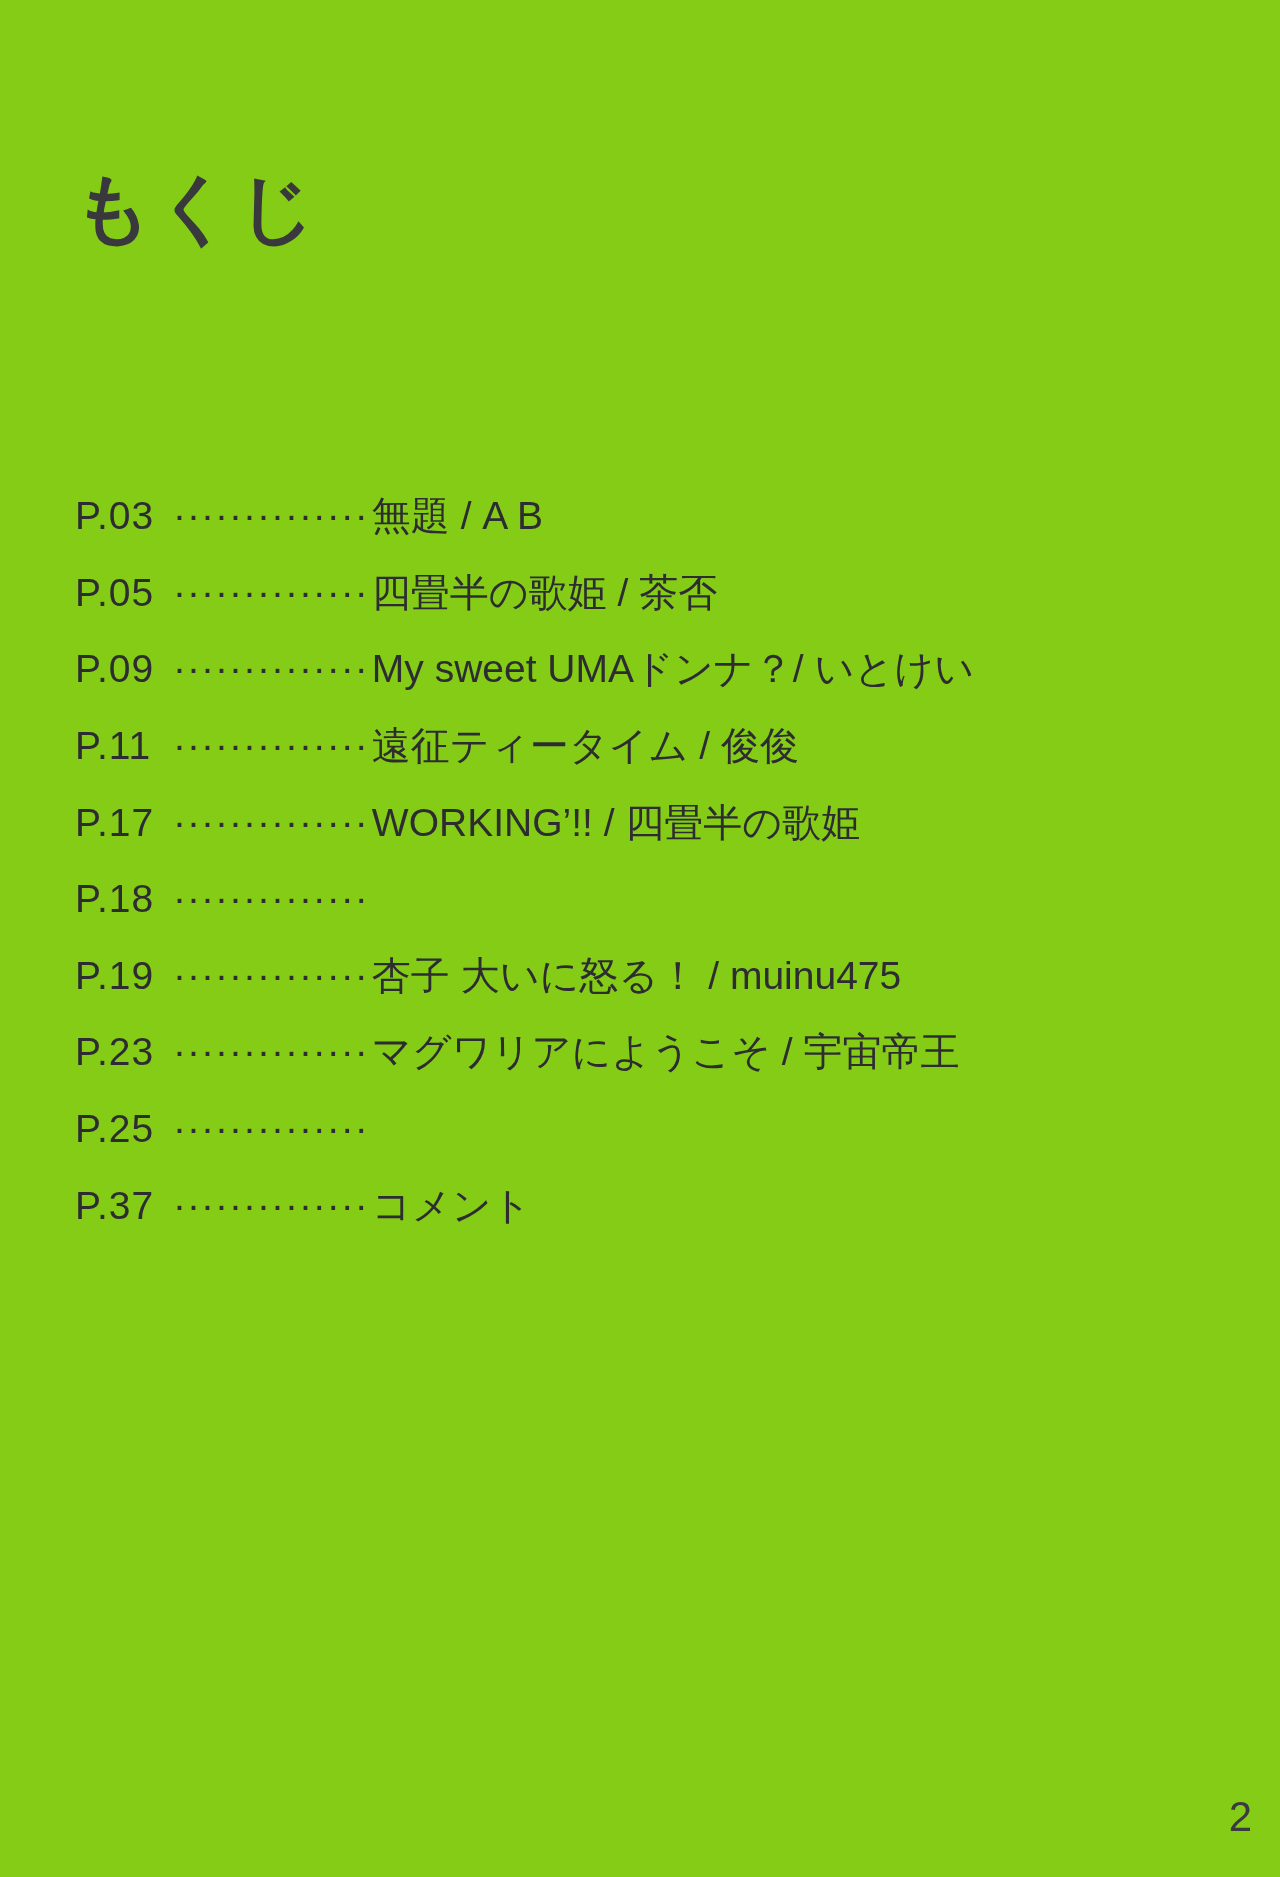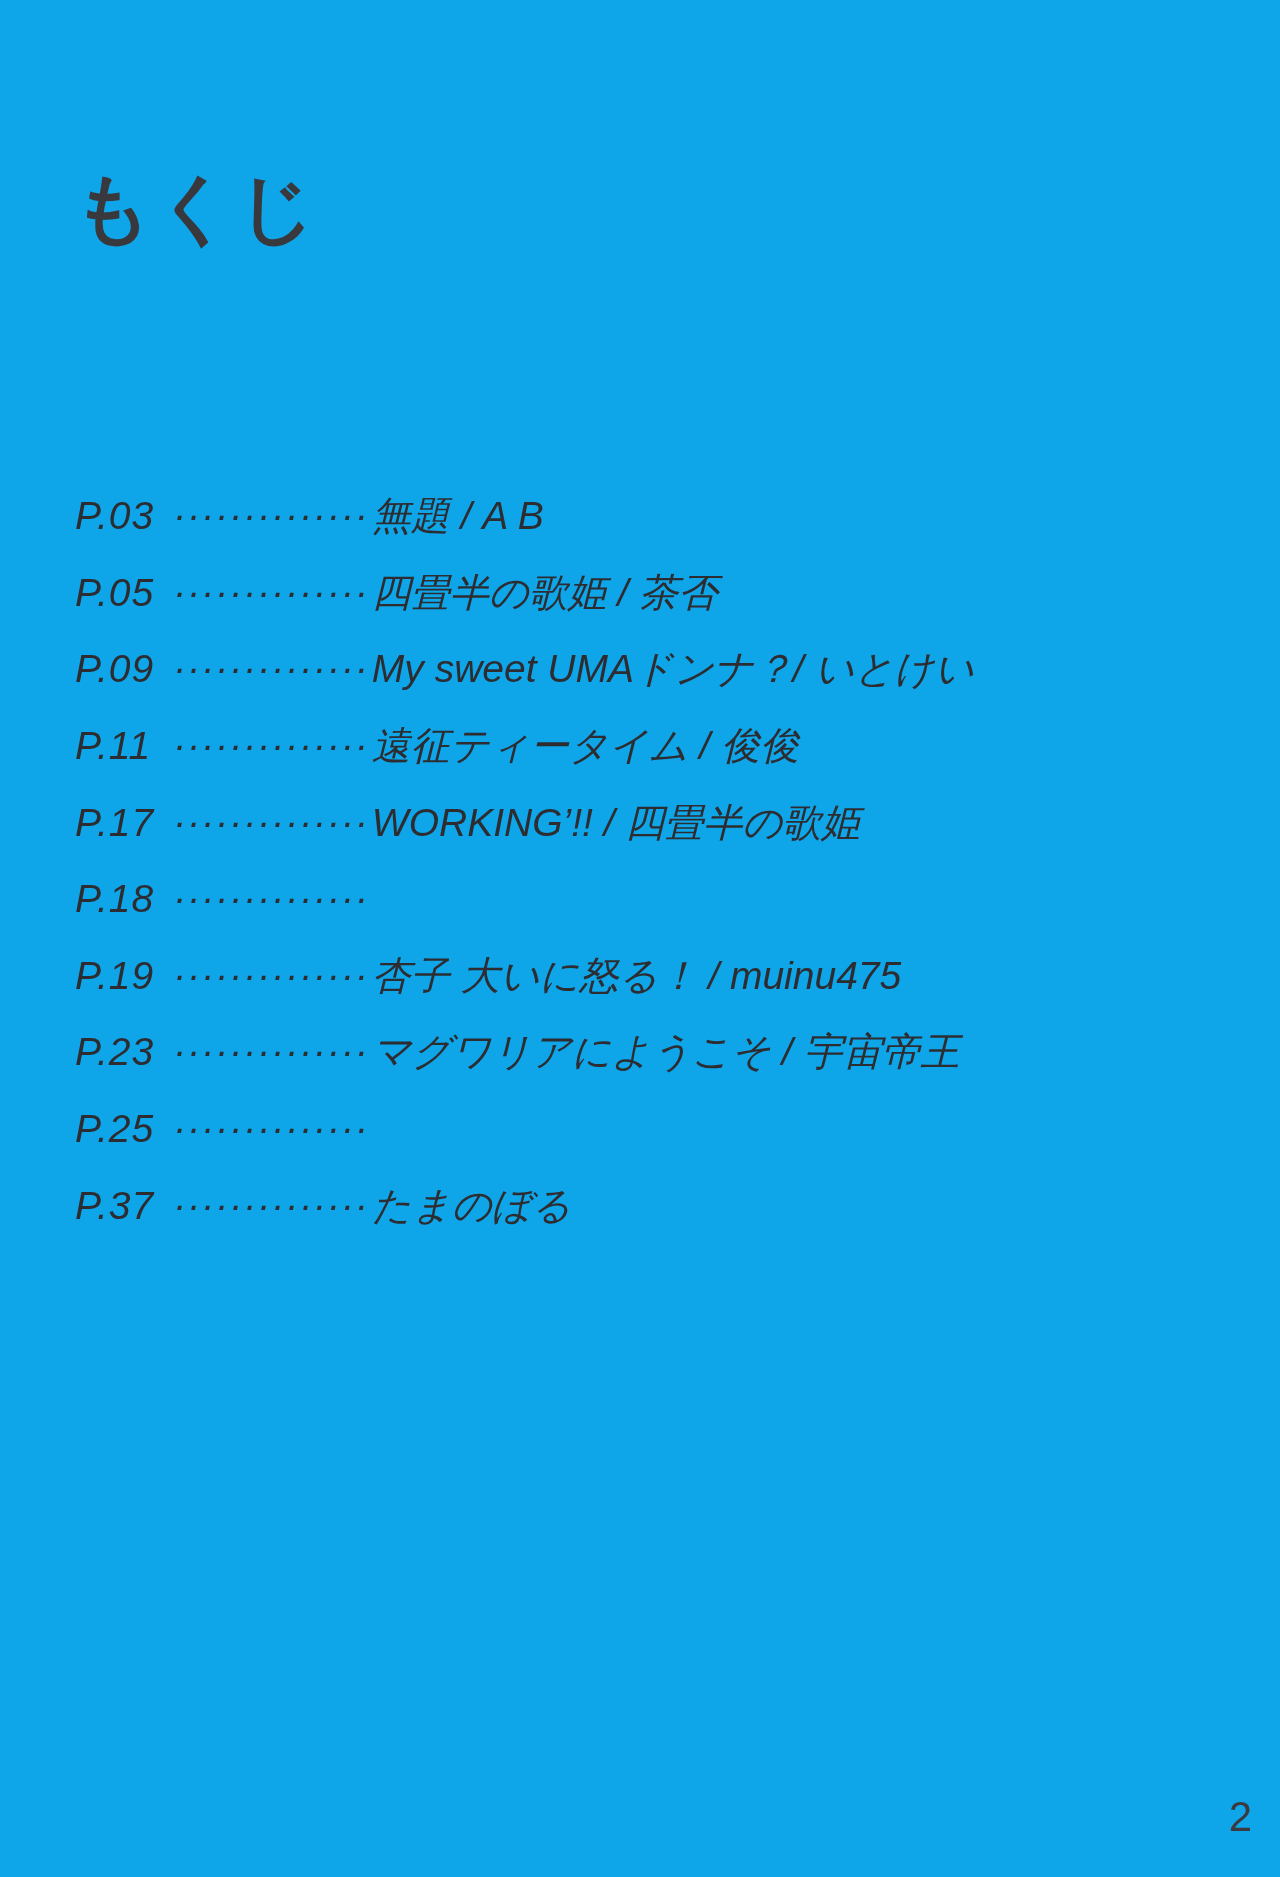--- a/index.html
+++ b/index.html
@@ -4,21 +4,21 @@
 <style>
   html, body {
     margin: 0;
     padding: 0;
     background: #fcfcfc;
   }
   .page {
     position: relative;
     width: 1280px;
     height: 1877px;
-    background: #0ea5e9;
+    background: #84cc16;
     overflow: hidden;
     font-family: "Liberation Sans", "DejaVu Sans", sans-serif;
     color: #2d2d31;
   }
   .title {
     position: absolute;
     left: 74px;
     top: 170px;
     margin: 0;
     font-size: 76px;
@@ -32,21 +32,20 @@
     left: 75px;
     top: 478px;
     right: 60px;
   }
   .entry {
     display: flex;
     align-items: center;
     height: 76.6px;
     font-size: 39px;
     white-space: pre;
-    font-style: italic;
   }
   .entry .pg {
     display: inline-block;
     width: 98px;
     letter-spacing: 1px;
   }
   .entry .dots {
     display: inline-block;
     letter-spacing: 1px;
     color: #2d2d31;
@@ -72,17 +71,17 @@
   <div class="entries">
       <div class="entry"><span class="pg">P.03</span><span class="dots">··············</span><span class="ttl">無題 / A B</span></div>
       <div class="entry"><span class="pg">P.05</span><span class="dots">··············</span><span class="ttl">四畳半の歌姫 / 茶否</span></div>
       <div class="entry"><span class="pg">P.09</span><span class="dots">··············</span><span class="ttl">My sweet UMAドンナ？/ いとけい</span></div>
       <div class="entry"><span class="pg">P.11</span><span class="dots">··············</span><span class="ttl">遠征ティータイム / 俊俊</span></div>
       <div class="entry"><span class="pg">P.17</span><span class="dots">··············</span><span class="ttl">WORKING’!! / 四畳半の歌姫</span></div>
       <div class="entry"><span class="pg">P.18</span><span class="dots">··············</span></div>
       <div class="entry"><span class="pg">P.19</span><span class="dots">··············</span><span class="ttl">杏子 大いに怒る！ / muinu475</span></div>
       <div class="entry"><span class="pg">P.23</span><span class="dots">··············</span><span class="ttl">マグワリアにようこそ / 宇宙帝王</span></div>
       <div class="entry"><span class="pg">P.25</span><span class="dots">··············</span></div>
-      <div class="entry"><span class="pg">P.37</span><span class="dots">··············</span><span class="ttl">たまのぼる</span></div>
+      <div class="entry"><span class="pg">P.37</span><span class="dots">··············</span><span class="ttl">コメント</span></div>
     </div>
 
   <div class="page-number">2</div>
 </div>
 
 </body></html>

